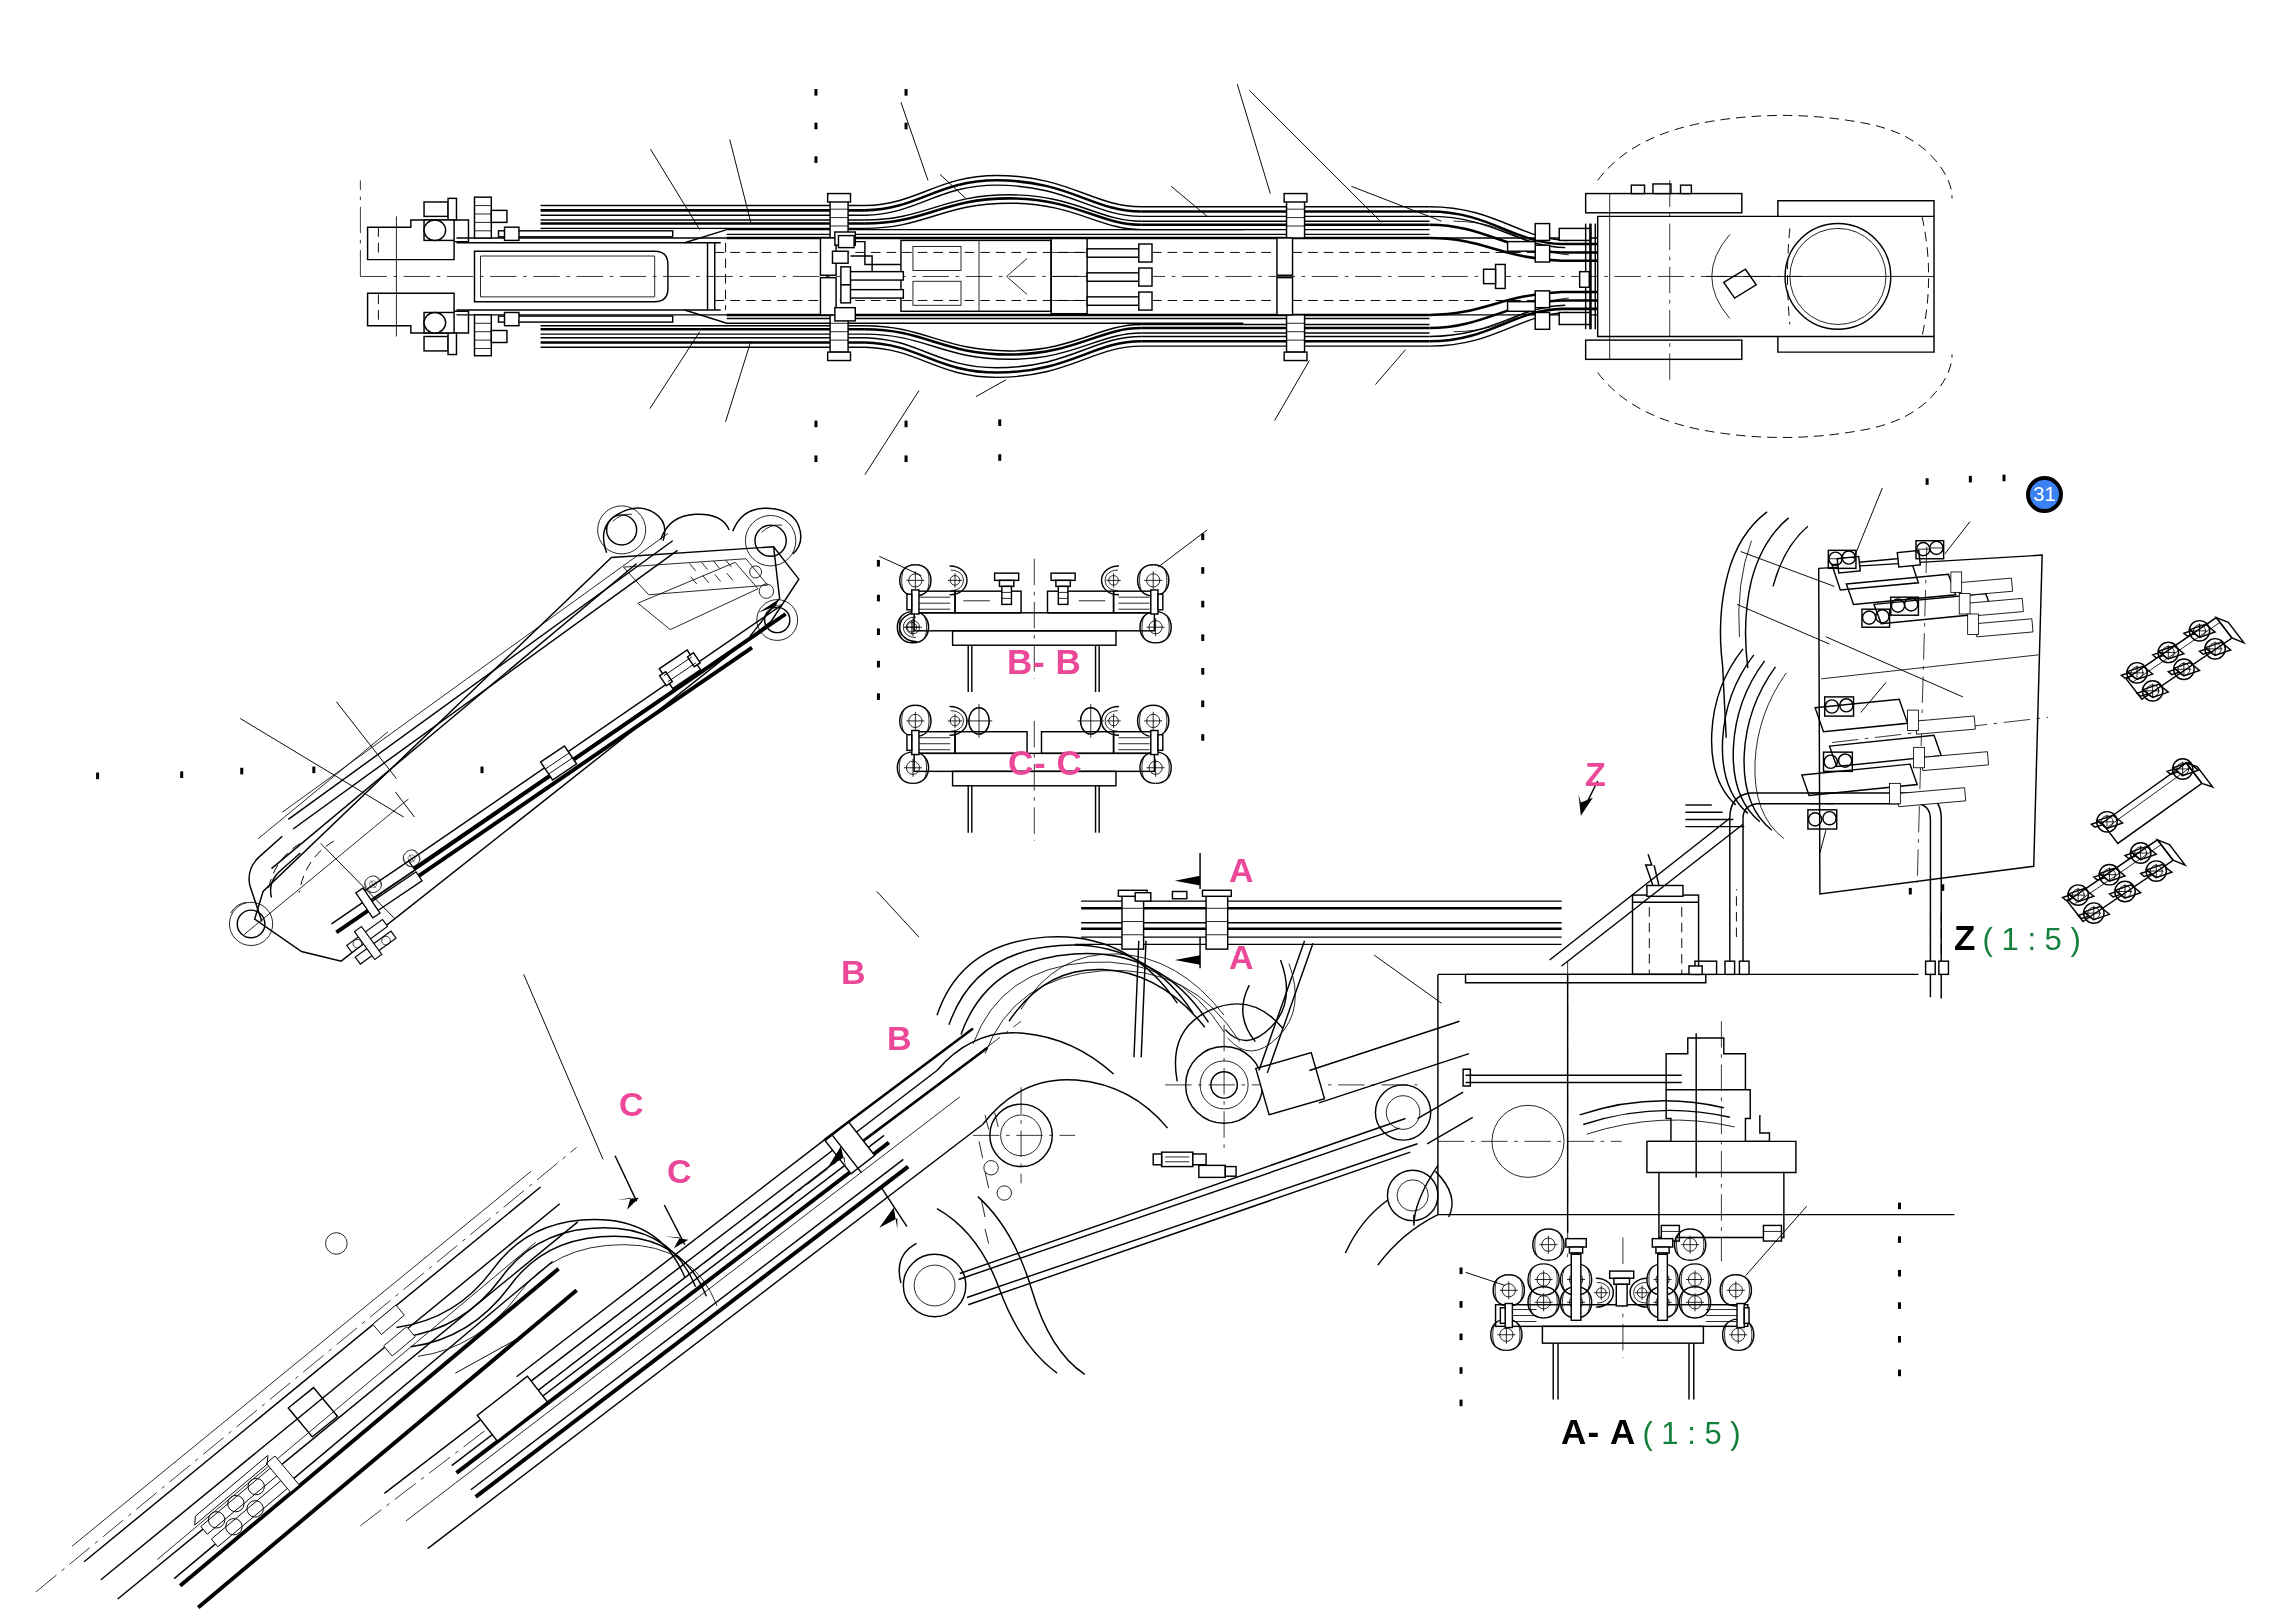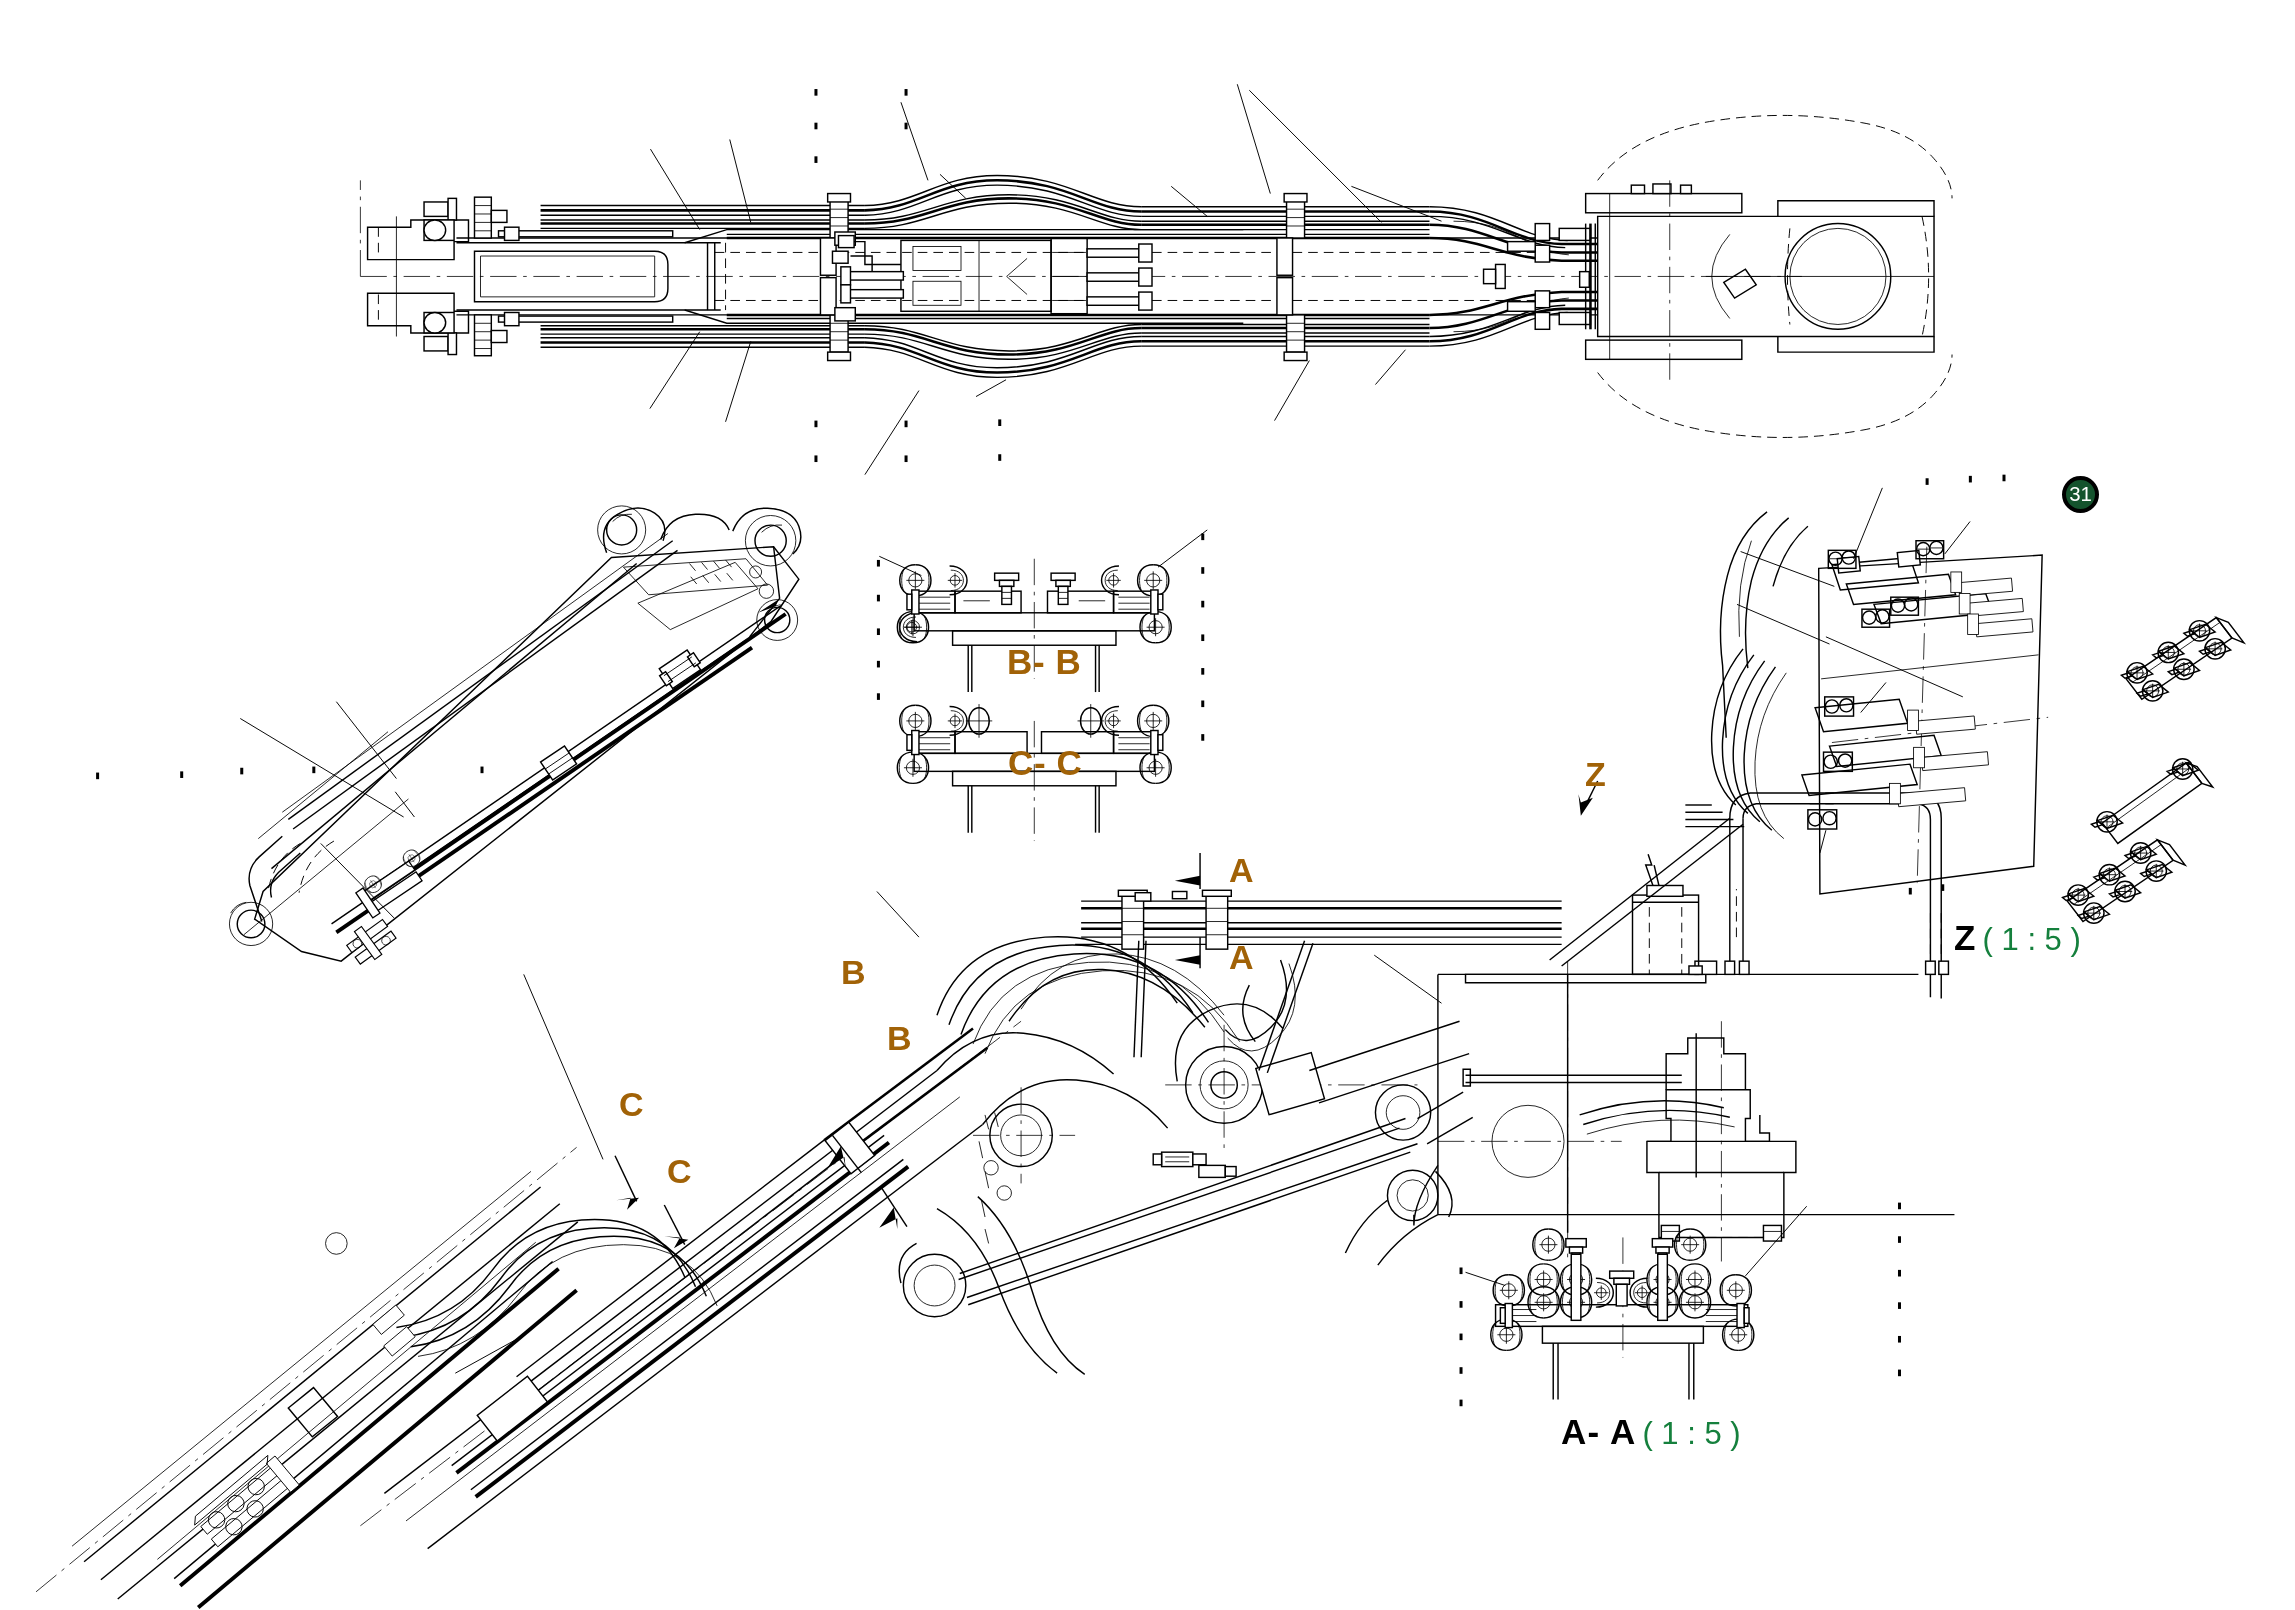--- a/index.html
+++ b/index.html
@@ -2,30 +2,30 @@
 <html style="font-size:9.6px"><head>
 <meta charset="utf-8">
 <title>Hydraulic Piping Assembly Drawing</title>
 <style>
   html,body{margin:0;padding:0;background:#ffffff;}
   body{width:2295px;height:1610px;position:relative;overflow:hidden;
        font-family:"Liberation Sans", sans-serif;}
   #sheet{position:absolute;left:0;top:0;width:2295px;height:1610px;background:#fff;}
   svg.layer{position:absolute;left:0;top:0;width:2295px;height:1610px;overflow:visible;}
 
-  .lbl{position:absolute;color:#a16207;white-space:nowrap;text-align:center;}
+  .lbl{position:absolute;color:#ec4899;white-space:nowrap;text-align:center;}
   .lbl.sec{font-weight:bold;font-size:35px;letter-spacing:0.6px;}
   .lbl.secmark{font-weight:bold;font-size:34px;}
   .viewcap{position:absolute;display:flex;align-items:baseline;gap:6px;}
   .viewcap .nm{font-weight:bold;font-size:35px;letter-spacing:1.2px;color:#000;}
   .viewcap .sc{font-size:31px;font-weight:400;color:#15803d;}
 
   .badge{position:absolute;width:37px;height:37px;border-radius:50%;
-         background:#14532d;border:4.2px solid #000;box-sizing:border-box;
-         display:flex;align-items:center;justify-content:center;margin-left:36px;}
+         background:#3b82f6;border:4.2px solid #000;box-sizing:border-box;
+         display:flex;align-items:center;justify-content:center;}
   .badge span{color:#fff;font-size:20.4px;font-weight:400;line-height:1;
               font-family:"Liberation Sans", sans-serif;}
 </style>
 </head>
 <body>
 
 <div id="sheet">
 
 <svg class="layer" viewBox="0 0 3821 2680">
   <defs>

